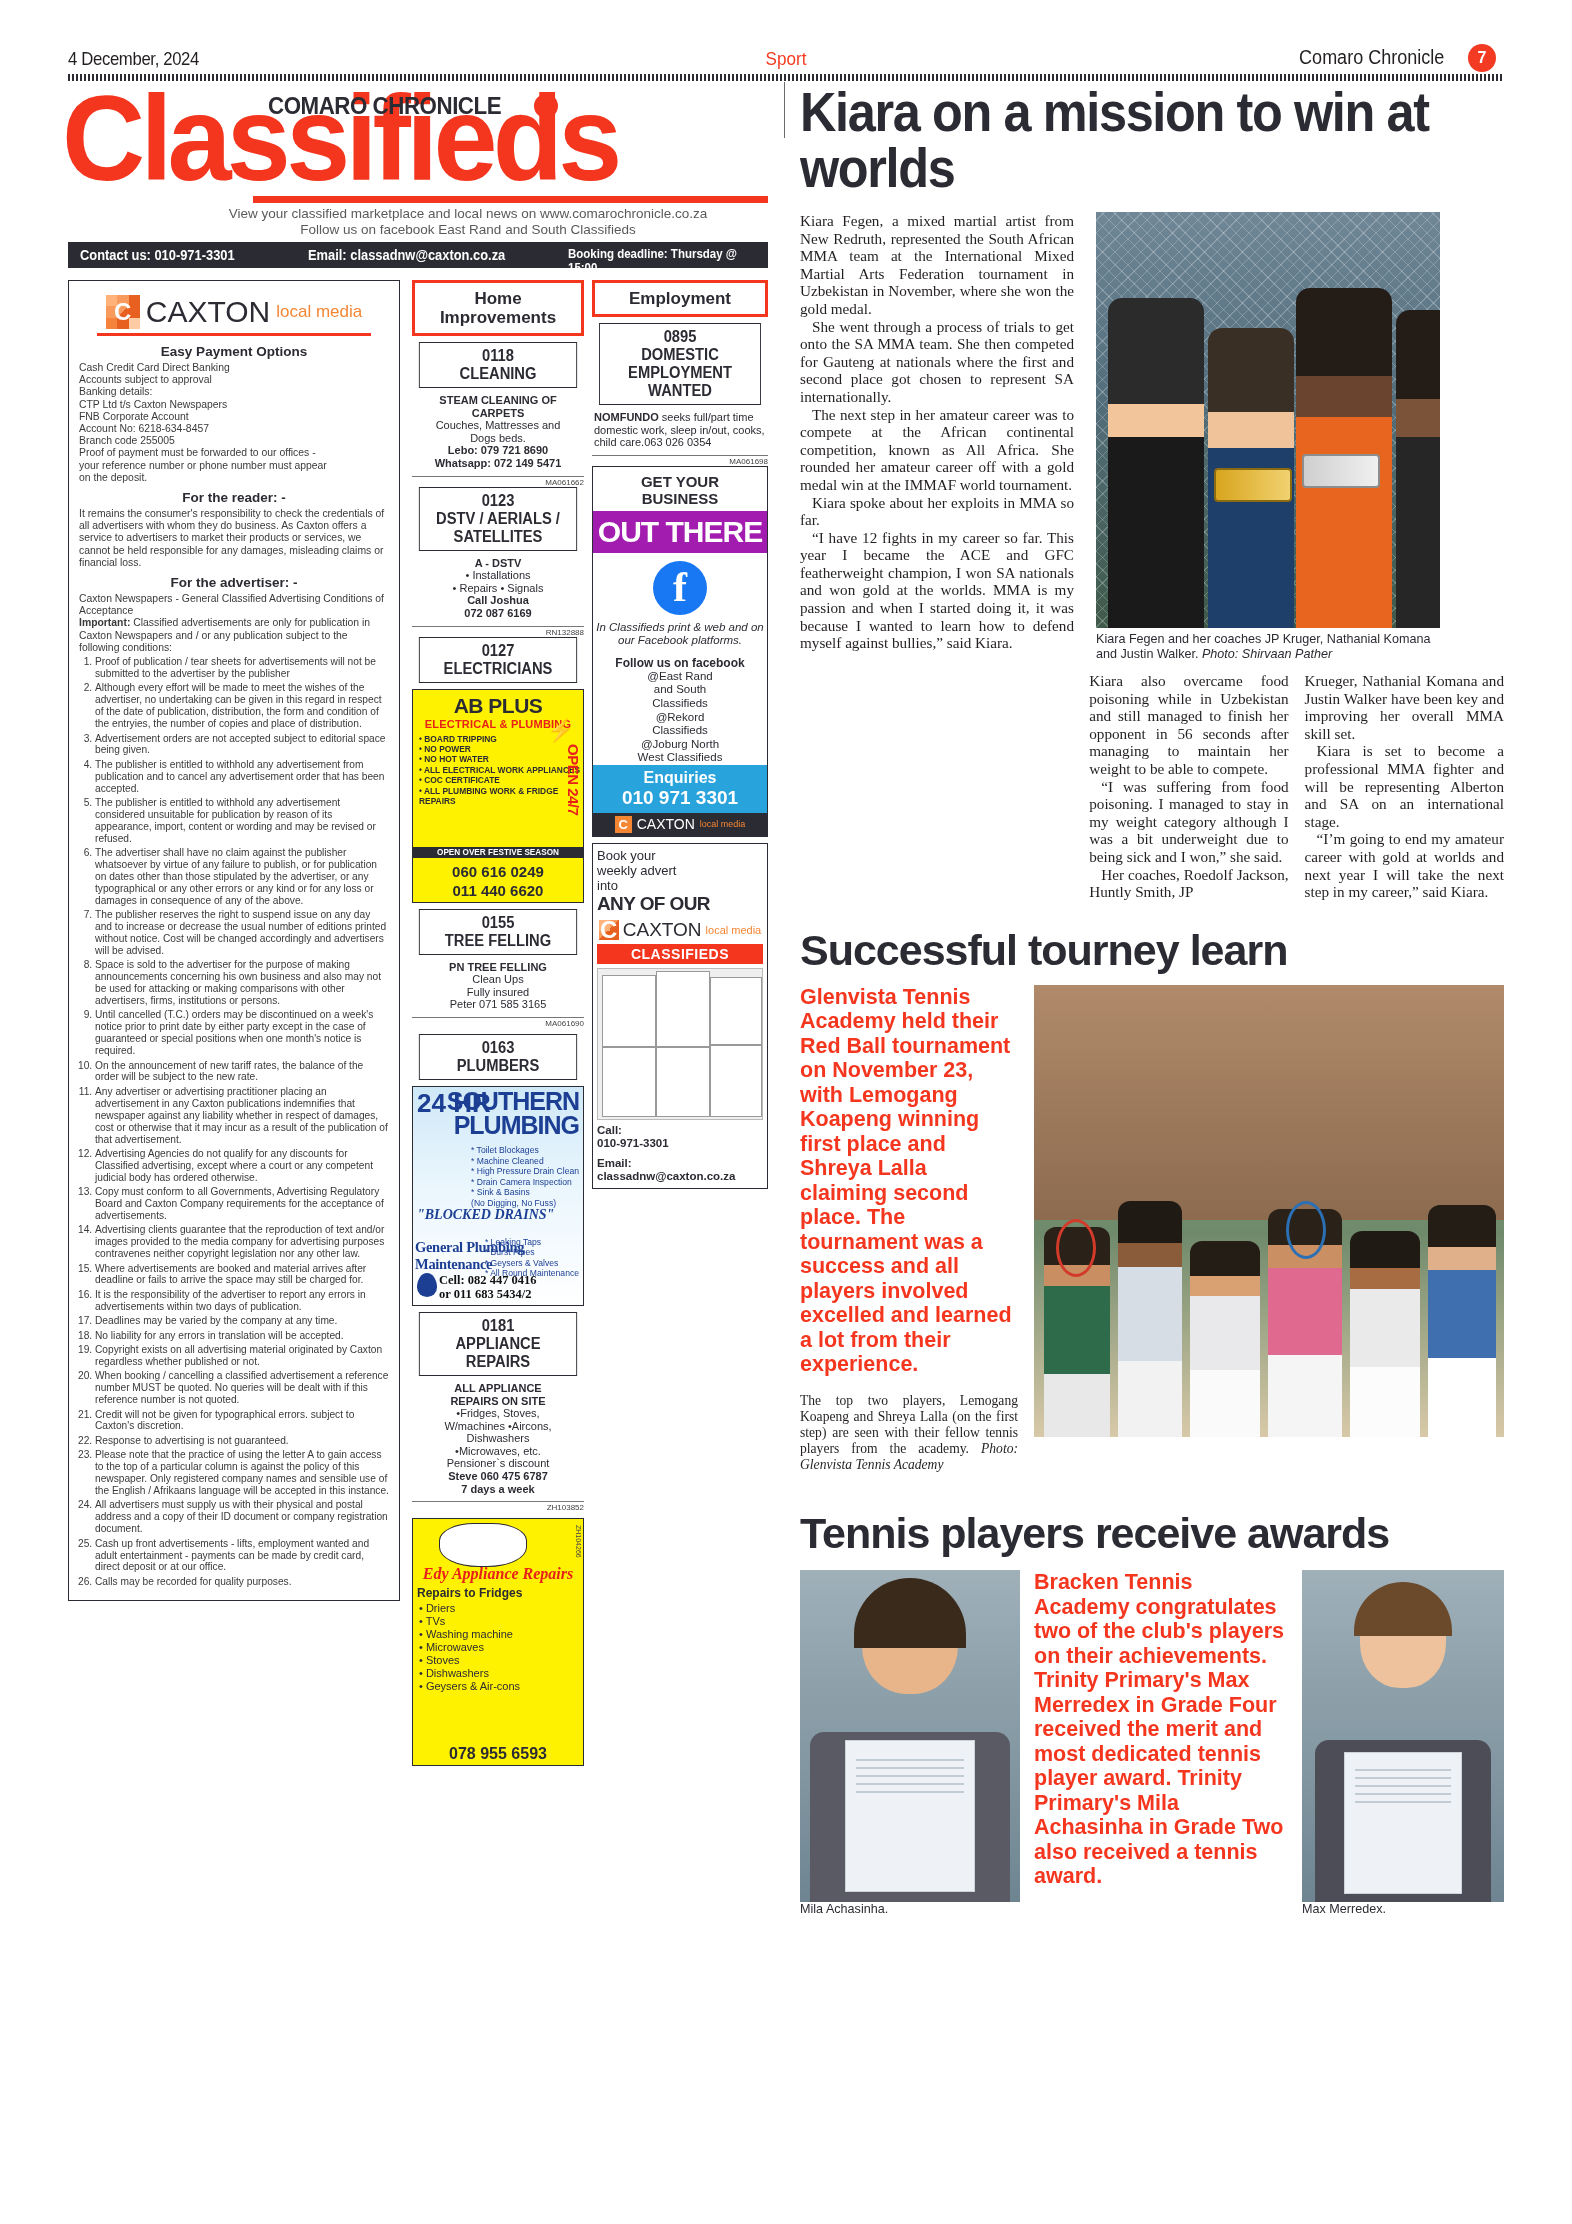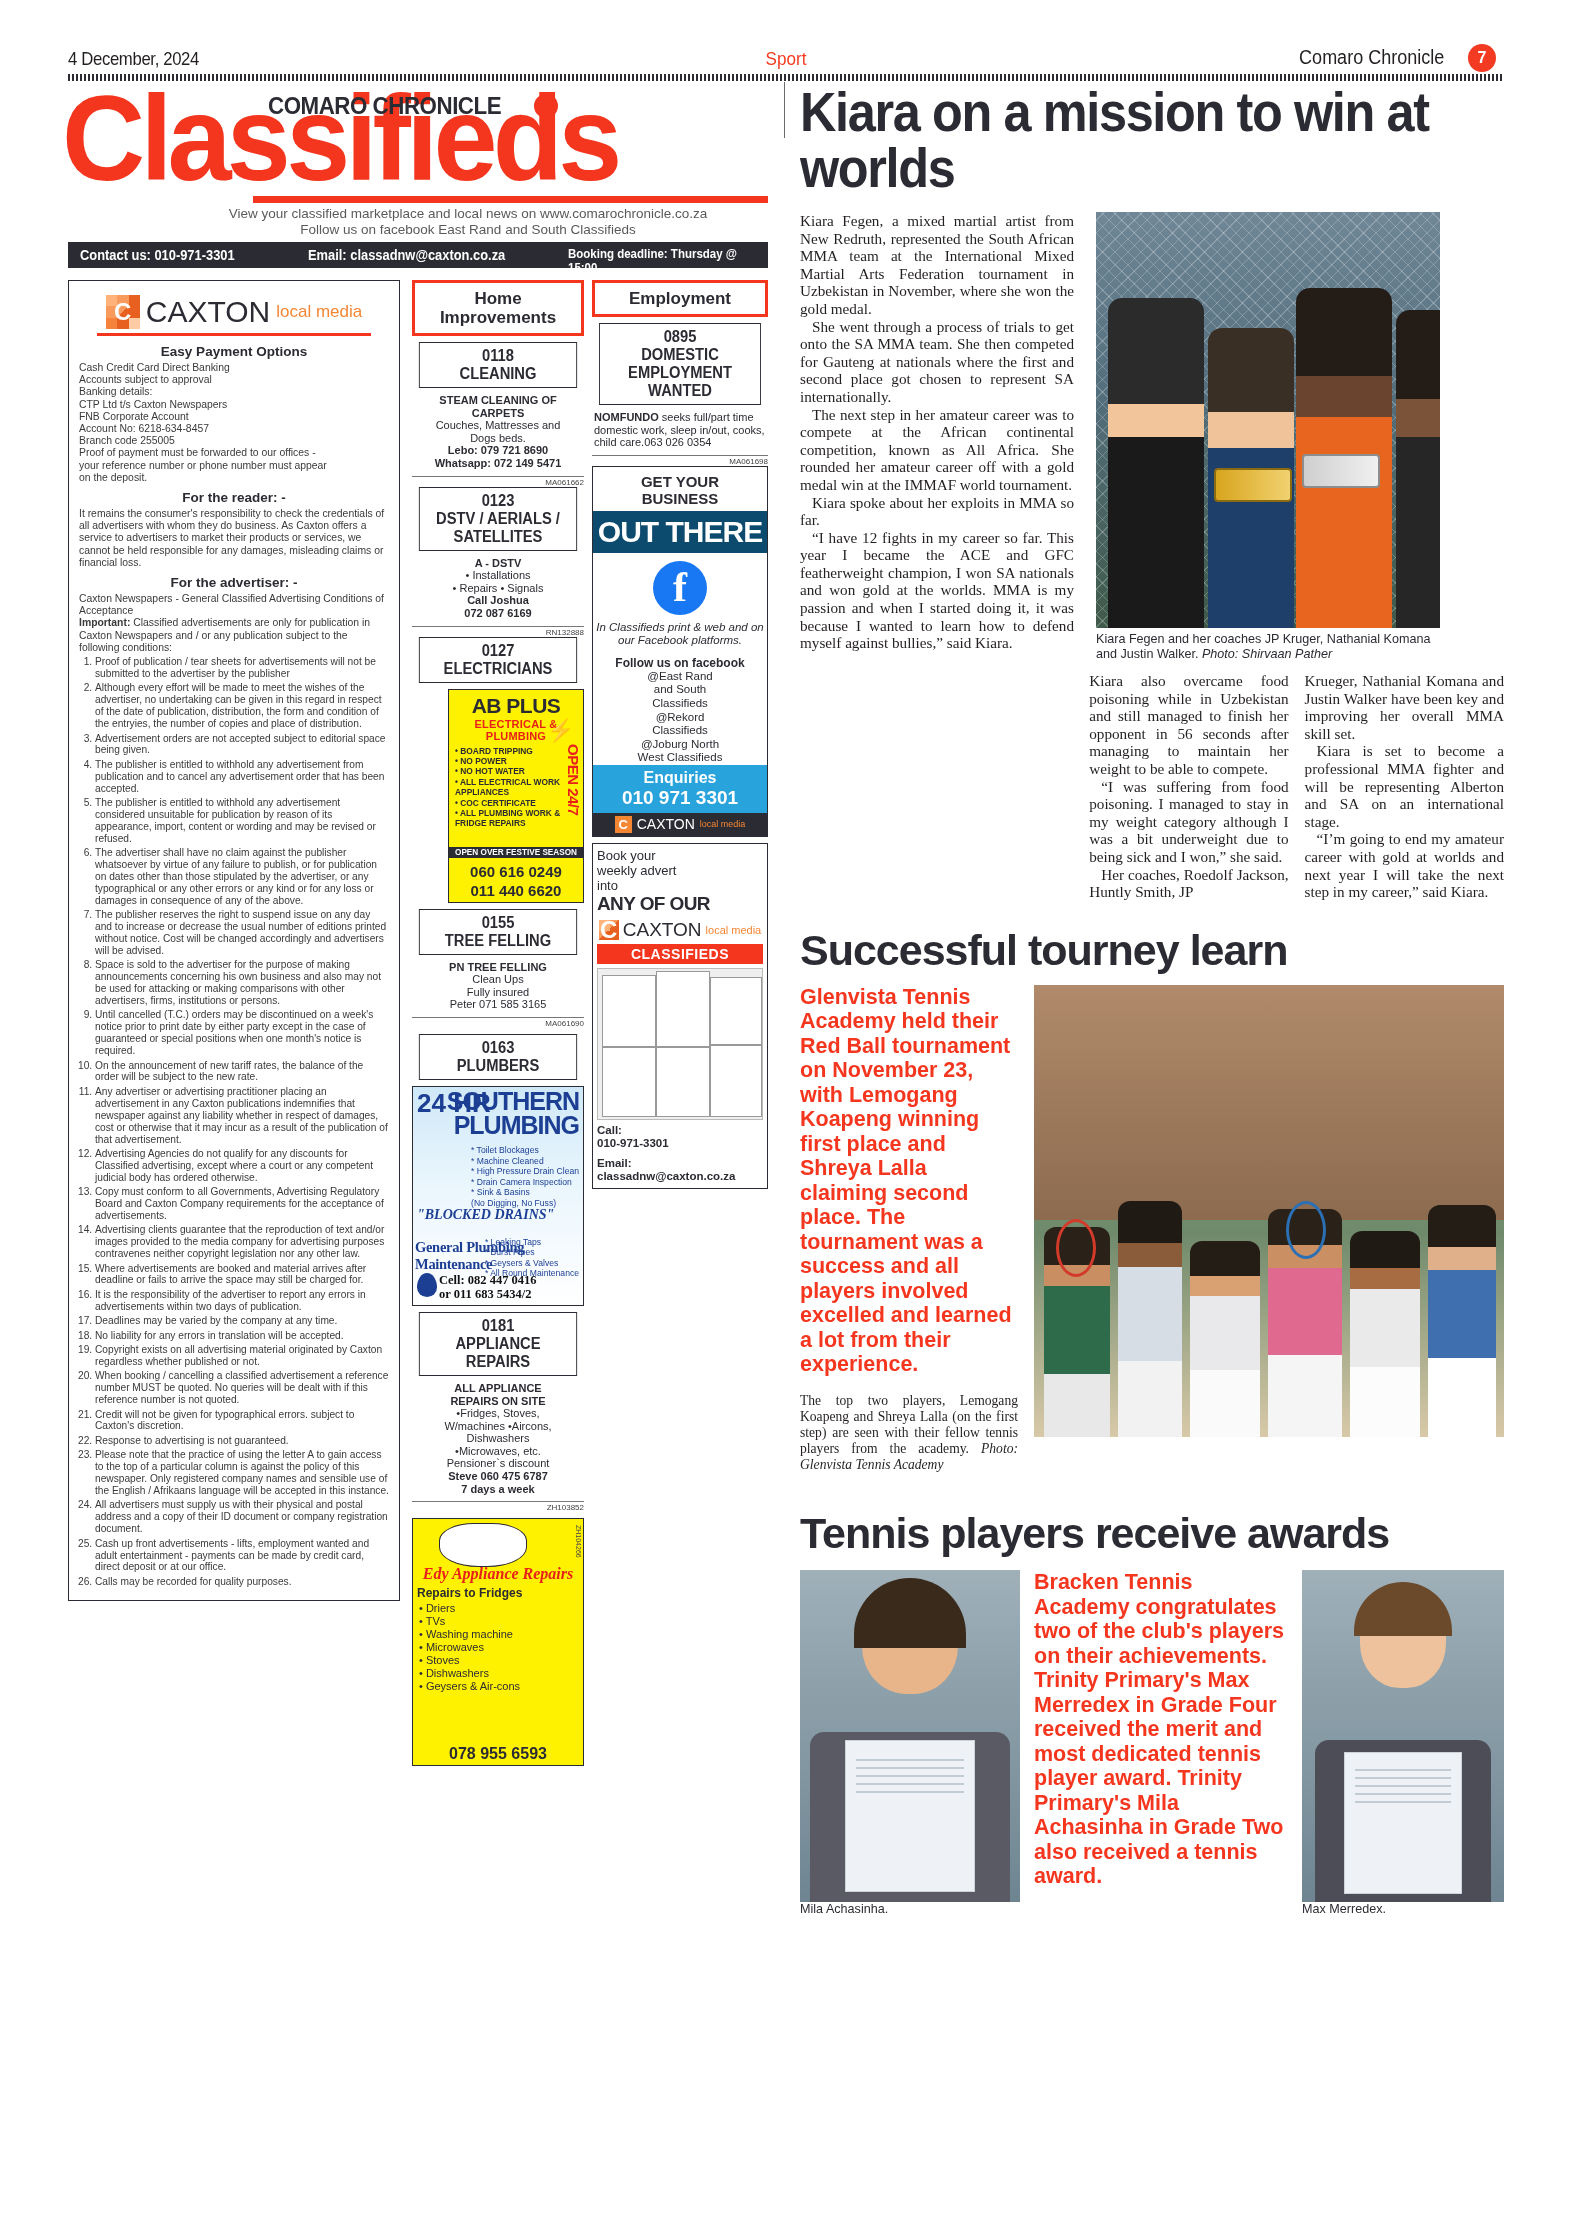--- a/index.html
+++ b/index.html
@@ -61,34 +61,34 @@
   .terms ol li{font-family:"Liberation Sans",sans-serif;font-size:10.2px;line-height:11.9px;color:#3a3a3a;margin-bottom:2.5px;}
   .terms .imp{font-weight:bold;}
 
   .cathead{border:3px solid #f5361f;text-align:center;font-family:"Liberation Sans",sans-serif;font-weight:bold;font-size:17px;color:#2b2b33;padding:6px 2px;line-height:19px;margin-bottom:6px;}
   .codebox{border:1.5px solid #2b2b33;text-align:center;font-family:"Liberation Sans",sans-serif;font-weight:bold;font-size:16px;line-height:18px;color:#2b2b33;padding:4px 2px;transform:scaleX(.92);}
   .ad{font-family:"Liberation Sans",sans-serif;font-size:11px;line-height:12.6px;color:#2b2b33;padding:6px 2px 2px;text-align:center;}
   .ad .left{text-align:left;}
   .adref{text-align:right;font-family:"Liberation Sans",sans-serif;font-size:8px;color:#444;border-top:1px solid #777;margin-top:4px;padding-top:1px;}
 
   
-  .abplus{border:1.5px solid #2b2b33;background:#fff200;margin-top:6px;position:relative;overflow:hidden;height:212px;margin-left:36px;}
+  .abplus{border:1.5px solid #2b2b33;background:#fff200;margin-top:6px;position:relative;overflow:hidden;height:212px;}
   .abplus .t1{font-family:"Liberation Sans",sans-serif;font-weight:bold;font-size:21px;color:#2b2b33;text-align:center;padding-top:4px;letter-spacing:-.5px;}
   .abplus .t2{font-family:"Liberation Sans",sans-serif;font-weight:bold;font-size:11px;color:#e8201a;text-align:center;letter-spacing:.2px;}
   .abplus ul{margin:4px 0 0 6px;padding:0;list-style:none;}
   .abplus li{font-family:"Liberation Sans",sans-serif;font-weight:bold;font-size:8.4px;line-height:10.4px;color:#2b2b33;}
   .abplus li:before{content:"• ";}
   .abplus .band{position:absolute;left:0;bottom:44px;width:100%;background:#2b2b33;color:#fff;font-family:"Liberation Sans",sans-serif;font-weight:bold;font-size:8.2px;text-align:center;padding:1px 0;}
   .abplus .phone{position:absolute;left:0;bottom:2px;width:100%;text-align:center;font-family:"Liberation Sans",sans-serif;font-weight:bold;font-size:15px;color:#2b2b33;line-height:19px;}
   .abplus .vert{position:absolute;right:1px;top:54px;writing-mode:vertical-rl;font-family:"Liberation Sans",sans-serif;font-weight:bold;font-size:15px;color:#e8201a;letter-spacing:-.5px;}
   .bolt{position:absolute;right:8px;top:28px;color:#e8201a;font-size:22px;}
 
   .getbiz{border:1.5px solid #2b2b33;margin-top:0;}
   .getbiz .hd{font-family:"Liberation Sans",sans-serif;font-weight:bold;font-size:15px;line-height:17px;color:#2b2b33;text-align:center;padding:6px 2px 4px;}
-  .getbiz .out{background:#0c4a6e;color:#fff;font-family:"Liberation Sans",sans-serif;font-weight:bold;font-size:30px;line-height:30px;text-align:center;padding:6px 2px;letter-spacing:-1px;}
+  .getbiz .out{background:#a21caf;color:#fff;font-family:"Liberation Sans",sans-serif;font-weight:bold;font-size:30px;line-height:30px;text-align:center;padding:6px 2px;letter-spacing:-1px;}
   .fbicon{width:54px;height:54px;border-radius:50%;background:#1877f2;color:#fff;font-family:"Liberation Serif",serif;font-weight:bold;font-size:42px;line-height:52px;text-align:center;margin:8px auto 6px;}
   .getbiz .it{font-family:"Liberation Sans",sans-serif;font-style:italic;font-size:11.5px;line-height:13.5px;text-align:center;color:#2b2b33;}
   .getbiz .fol{font-family:"Liberation Sans",sans-serif;font-weight:bold;font-size:12px;line-height:14px;text-align:center;color:#2b2b33;margin-top:8px;}
   .getbiz .hand{font-family:"Liberation Sans",sans-serif;font-size:11.5px;line-height:13.6px;text-align:center;color:#2b2b33;}
   .enq{background:#29a3dc;color:#fff;font-family:"Liberation Sans",sans-serif;font-weight:bold;text-align:center;padding:4px 0;}
   .enq .e1{font-size:16px;} .enq .e2{font-size:19px;}
   .caxbar{background:#2b2b33;color:#fff;display:flex;align-items:center;justify-content:center;gap:5px;padding:3px 0;}
   .caxbar .m{width:17px;height:17px;background:#f58634;color:#fff;font-family:"Liberation Sans",sans-serif;font-weight:bold;font-size:13px;line-height:17px;text-align:center;}
   .caxbar .w{font-family:"Liberation Sans",sans-serif;font-size:14px;}
   .caxbar .s{font-family:"Liberation Sans",sans-serif;font-size:9px;color:#f58634;}

